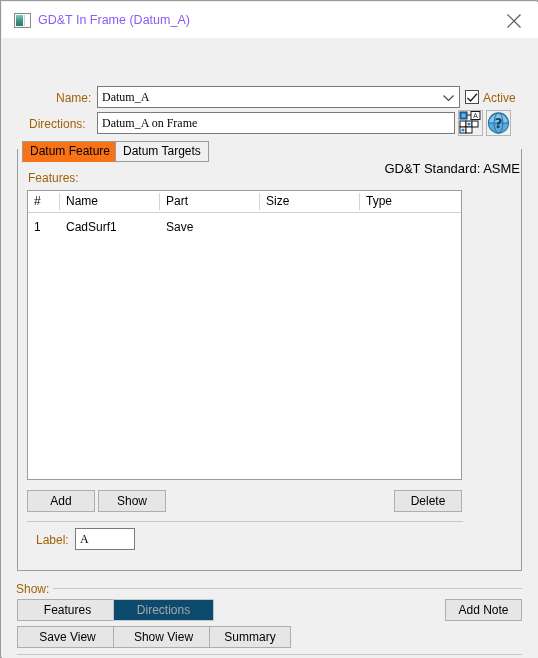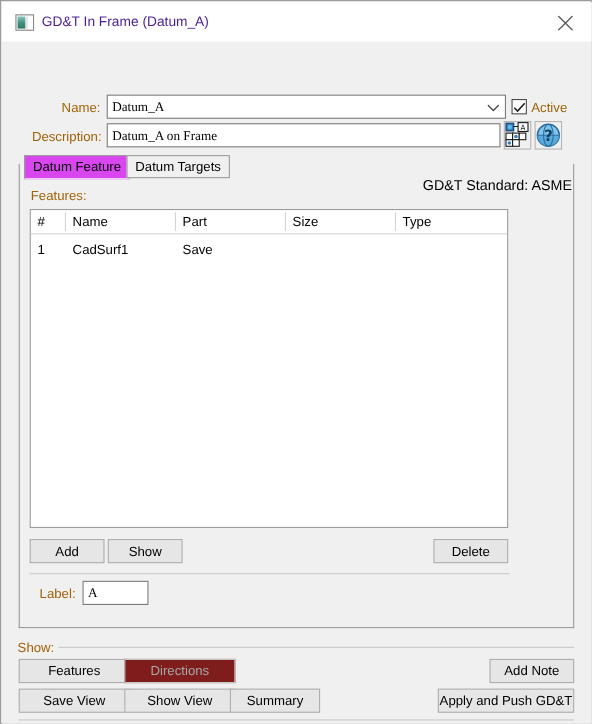--- a/index.html
+++ b/index.html
@@ -55,21 +55,21 @@
     left: 9px; top: 1px;
     width: 6px; height: 11px;
     background: #ffffff;
     border-left: 1px solid #cfcfcf;
     box-sizing: border-box;
   }
   #title-text {
     position: absolute;
     left: 36px; top: 11px;
     font-size: 12.5px;
-    color: #4c1d95;
+    color: #8b5cf6;
     white-space: nowrap;
   }
   #close-button {
     position: absolute;
     right: 0px; top: 1px;
     width: 46px; height: 34px;
     cursor: default;
   }
   #close-button svg { position:absolute; left:15px; top:11px; }
 
@@ -160,21 +160,21 @@
     height: 21px;
     box-sizing: border-box;
     font-size: 12px;
     line-height: 19px;
     padding: 0 7px;
     white-space: nowrap;
     color: #000;
   }
   .tab.selected {
     left: 5px;
-    background: #d946ef;
+    background: #f97316;
     border: 1px solid #9c9c9c;
     border-bottom: 1px solid #f0f0f0;
     height: 22px;
   }
   .tab.unselected {
     left: 98px;
     background: #f0f0f0;
     border: 1px solid #9c9c9c;
     border-bottom: 1px solid #9c9c9c;
   }
@@ -237,21 +237,21 @@
     border: 1px solid #aeaeae;
     box-sizing: border-box;
     font-family: Liberation Sans, sans-serif;
     font-size: 12px;
     color: #000;
     text-align: center;
     white-space: nowrap;
     cursor: default;
     padding: 0;
   }
-  .btn.disabled { color: #a6a6a6; border-color: #c6c6c6; background: #7f1d1d; }
+  .btn.disabled { color: #a6a6a6; border-color: #c6c6c6; background: #0c4a6e; }
 
   #add-btn    { left: 25px;  top: 452px; width: 68px; height: 22px; }
   #show-btn   { left: 96px;  top: 452px; width: 68px; height: 22px; }
   #delete-btn { left: 392px; top: 452px; width: 68px; height: 22px; }
 
   
   #inner-sep {
     position: absolute;
     left: 25px; top: 483px;
     width: 436px; height: 1px;
@@ -315,21 +315,21 @@
       </span>
     </div>
 
     <div id="active-check">
       <svg width="11" height="10" viewBox="0 0 11 10">
         <polyline points="0.5,5 3.5,8 10,0.8" fill="none" stroke="#1d1d1d" stroke-width="1.4"></polyline>
       </svg>
     </div>
     <div class="lbl" id="active-label">Active</div>
 
-    <div class="lbl" style="left:27px; top:79px;">Description:</div>
+    <div class="lbl" style="left:27px; top:79px;">Directions:</div>
     <div class="textbox" id="desc-box">
       <span>Datum_A on Frame</span>
     </div>
 
     <div class="iconbtn" id="gdt-symbol-btn">
       <svg width="23" height="24" viewBox="0 0 23 24">
         <rect x="1" y="1" width="7" height="7" fill="#2f7fc4" stroke="#123d66" stroke-width="1"></rect>
         <circle cx="4.5" cy="4.5" r="2" fill="#58c0e8"></circle>
         <line x1="8" y1="4" x2="12" y2="4" stroke="#1a1a1a" stroke-width="1"></line>
         <rect x="12" y="0.5" width="9" height="8" fill="#ffffff" stroke="#1a1a1a" stroke-width="1"></rect>
@@ -399,18 +399,17 @@
 
     <div class="lbl" id="show-group-label">Show:</div>
     <div id="show-sep"></div>
 
     <button class="btn" id="features-btn">Features</button>
     <button class="btn disabled" id="directions-btn">Directions</button>
     <button class="btn" id="addnote-btn">Add Note</button>
     <button class="btn" id="saveview-btn">Save View</button>
     <button class="btn" id="showview-btn">Show View</button>
     <button class="btn" id="summary-btn">Summary</button>
-    <button class="btn" id="applypush-btn">Apply and Push GD&amp;T</button>
 
     <div id="bottom-sep"></div>
 
   </div>
 </div>
 
 </body></html>

